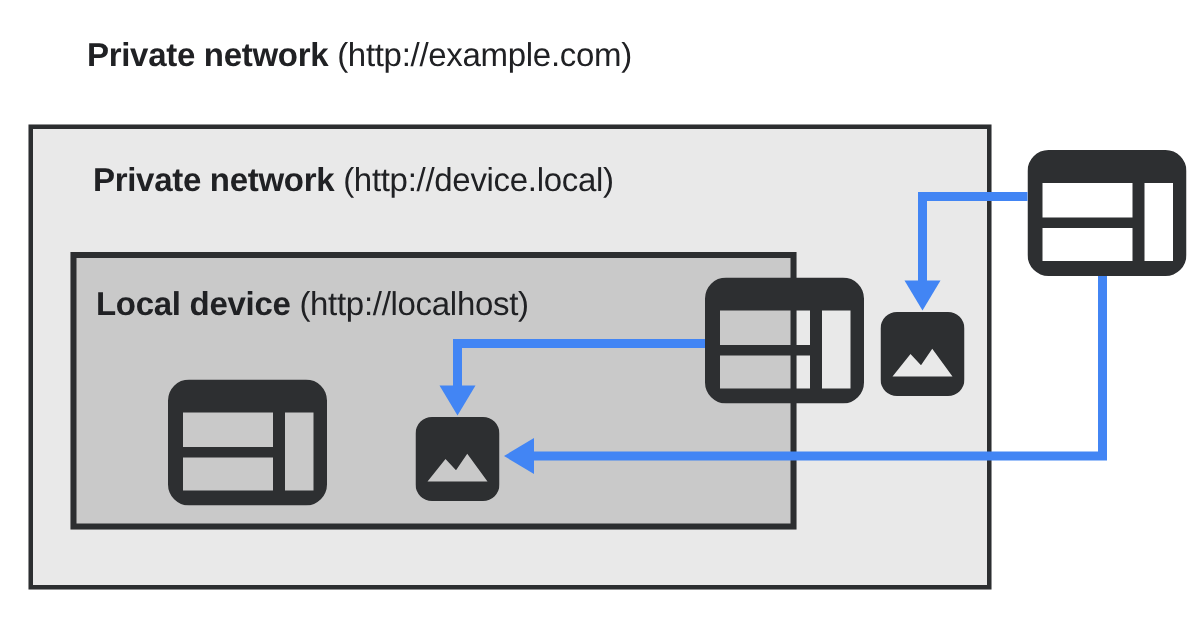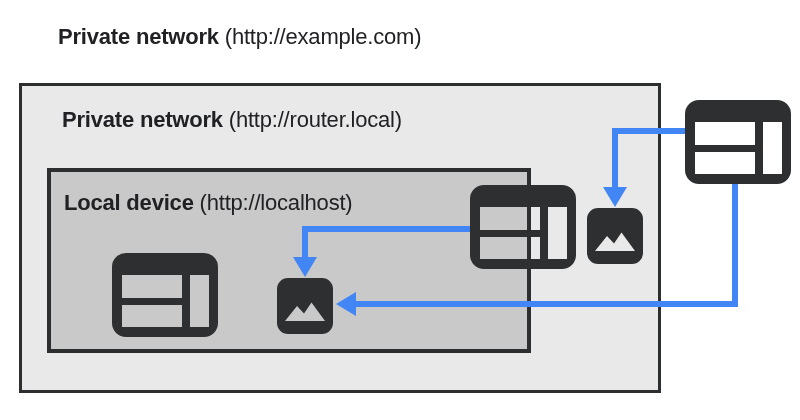--- a/index.html
+++ b/index.html
@@ -45,21 +45,21 @@
 <body>
 
 <div class="stage">
 
   <div class="dlabel title-label">
     <span class="b">Private network</span><span> (http://example.com)</span>
   </div>
 
   <div class="box private-box">
     <div class="dlabel private-label">
-      <span class="b">Private network</span><span> (http://router.local)</span>
+      <span class="b">Private network</span><span> (http://device.local)</span>
     </div>
 
     <div class="box local-box">
       <div class="dlabel local-label">
         <span class="b">Local device</span><span> (http://localhost)</span>
       </div>
 
       <span class="icon web-local">
         <svg width="106" height="84" viewBox="0 0 106 84">
           <path class="icon-dark" fill-rule="evenodd" d="M14 0 H92 A14 14 0 0 1 106 14 V70 A14 14 0 0 1 92 84 H14 A14 14 0 0 1 0 70 V14 A14 14 0 0 1 14 0 Z

